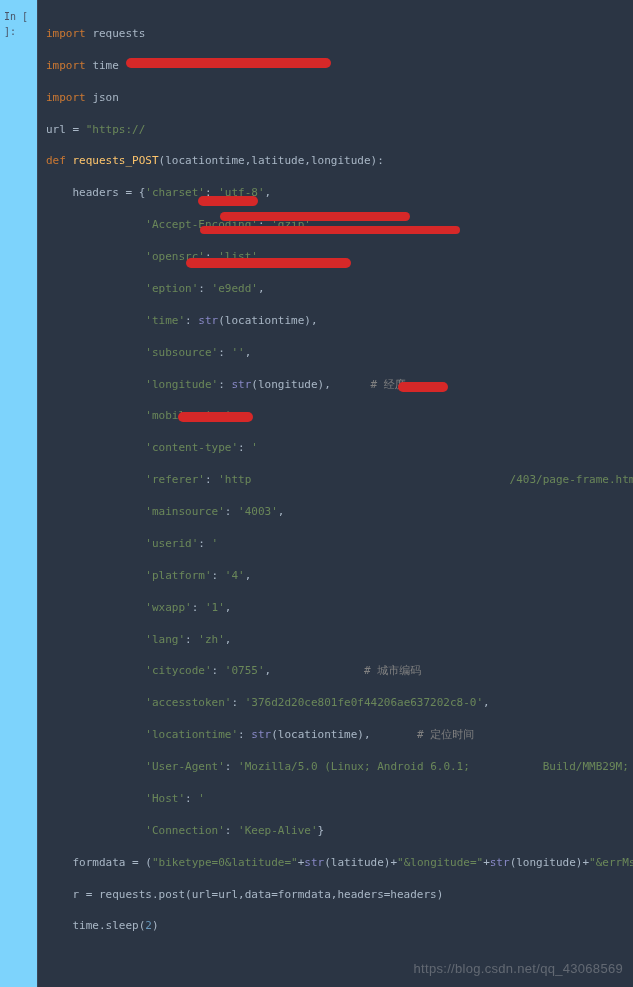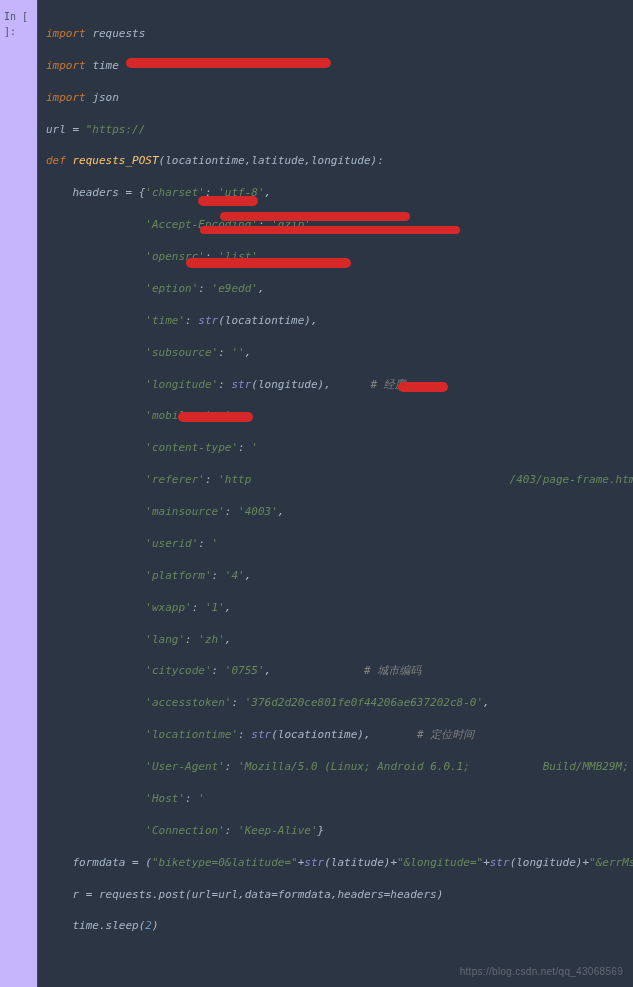--- a/index.html
+++ b/index.html
@@ -13,36 +13,36 @@
       height: 987px;
       overflow: hidden;
       position: relative;
     }
     .gutter {
       position: absolute;
       left: 0;
       top: 0;
       width: 38px;
       height: 100%;
-      background: #c4b5fd;
+      background: #7dd3fc;
       border-right: 1px solid #3a4556;
     }
     .run-marker {
       position: absolute;
       left: 4px;
       top: 10px;
       color: #4a5568;
       font-size: 10px;
     }
     .editor {
       padding: 10px 8px 10px 46px;
       white-space: pre;
       position: relative;
     }
-    .line { display: block; min-height: 15.5px; font-style: italic; }
+    .line { display: block; min-height: 15.5px; }
     .kw { color: #cc7832; }
     .fn { color: #ffc66d; }
     .str { color: #6a8759; }
     .num { color: #6897bb; }
     .cmt { color: #808080; }
     .id { color: #a9b7c6; }
     .builtin { color: #8888c6; }
     .redact {
       position: absolute;
       background: #d62828;
@@ -57,21 +57,21 @@
       height: 8px;
       border-radius: 40px;
       pointer-events: none;
       z-index: 5;
     }
     .watermark {
       position: absolute;
       bottom: 8px;
       right: 10px;
       color: rgba(200,200,200,0.35);
-      font-size: 10px;
+      font-size: 13px;
       font-family: Arial, sans-serif;
       letter-spacing: 0.3px;
       z-index: 10;
     }
   </style>
 </head>
 <body>
 
 <div class="gutter">
   <div class="run-marker">In [ ]:</div>

